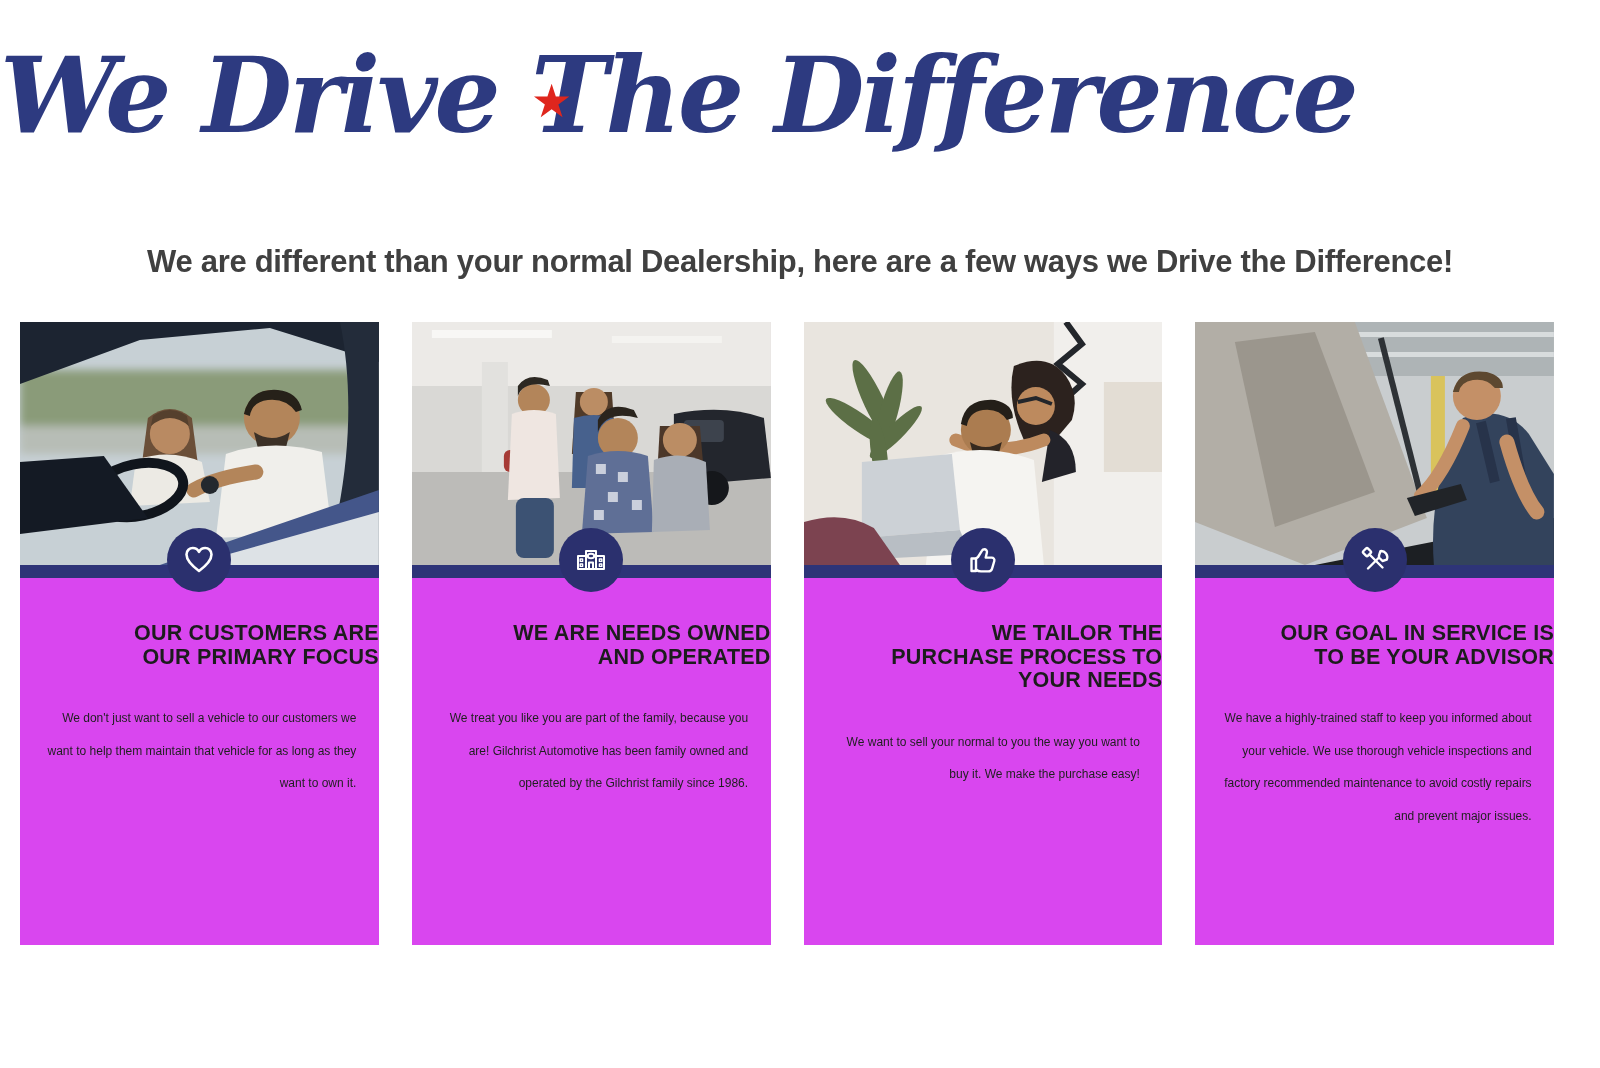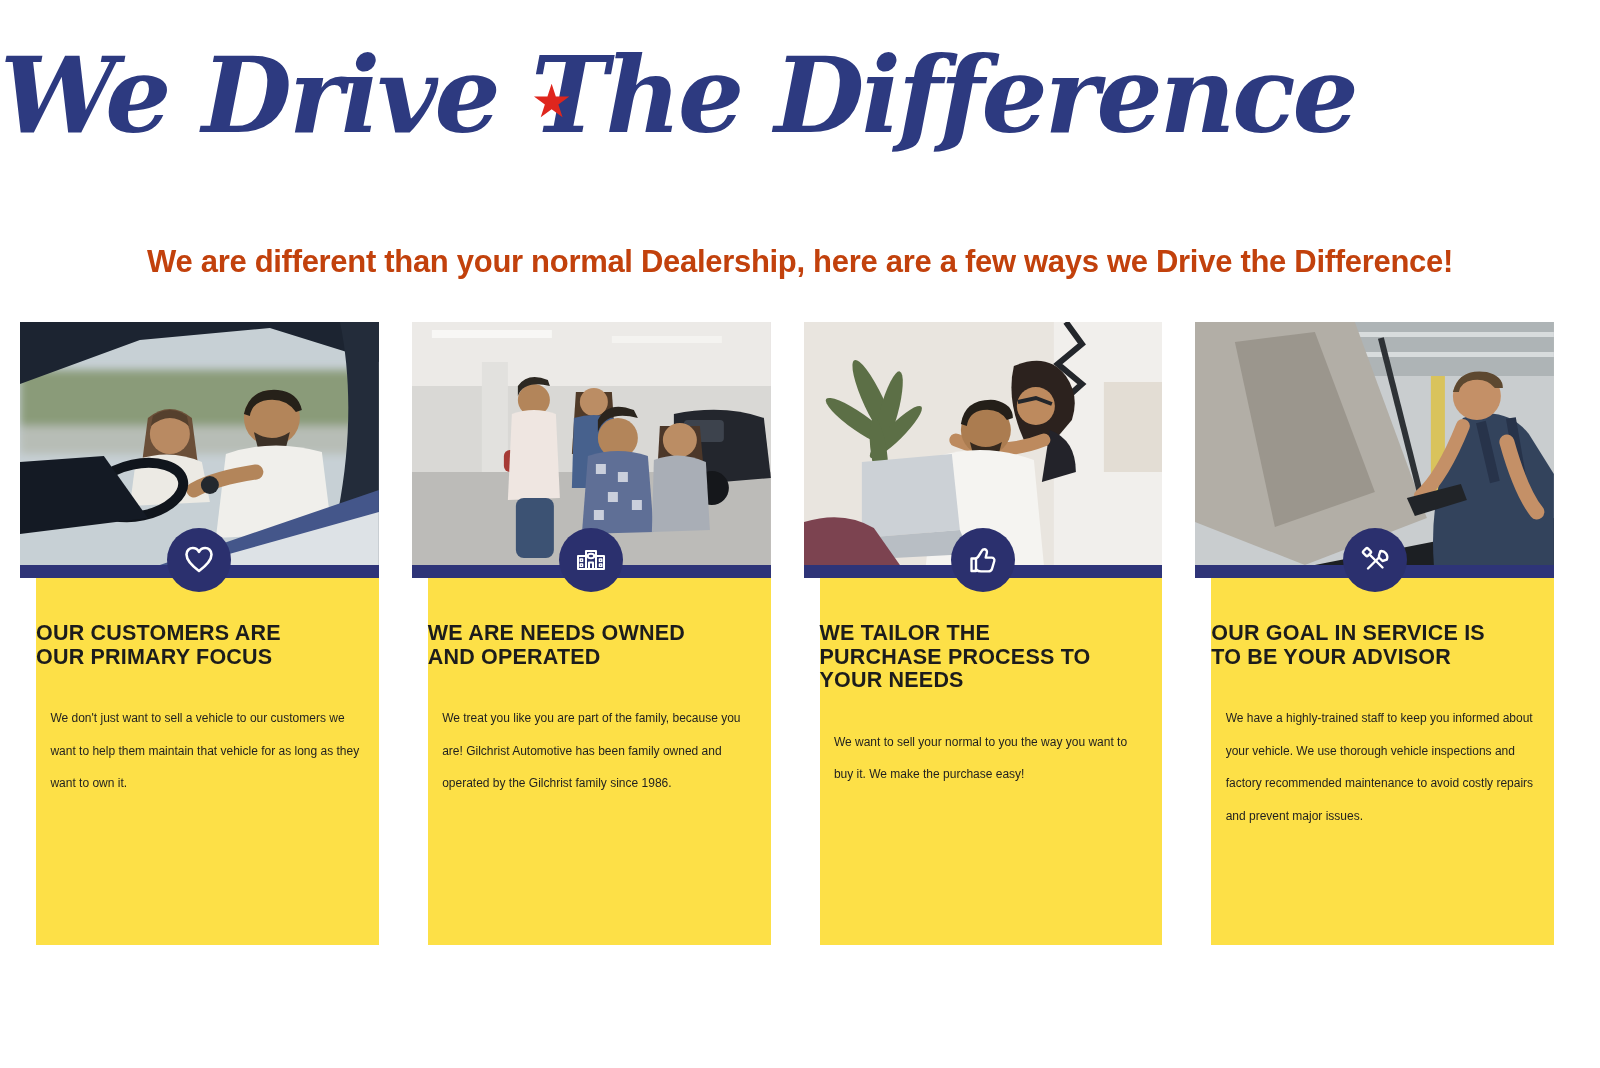--- a/index.html
+++ b/index.html
@@ -21,32 +21,32 @@
   .hero-star{
     position:absolute;left:531px;top:78px;
     font-size:46px;line-height:1;color:#df261d;
     font-style:normal;letter-spacing:0;
     font-family:"DejaVu Sans", sans-serif;
   }
   .hero-sub{
     position:absolute;top:244px;left:0;width:100%;
     text-align:center;
     font-size:31px;font-weight:600;letter-spacing:-0.3px;
-    color:#c2410c;
+    color:#404040;
   }
   
   .cards{
     position:absolute;top:322px;left:20px;width:1534px;
     display:flex;gap:33px;align-items:stretch;
   }
   .card{flex:1;position:relative;height:623px;background:#ffffff;}
   .photo{height:243px;overflow:hidden;background:#d5d5d3;}
   .photo svg{display:block;width:100%;height:100%;}
   .band{height:13px;background:#2e3478;}
-  .content{height:367px;background:#fde047;text-align:left;margin-left:16px;}
+  .content{height:367px;background:#d946ef;text-align:right;}
   .icon-circle{
     position:absolute;top:206px;left:50%;margin-left:-32px;
     width:64px;height:64px;border-radius:50%;
     background:#2b306e;z-index:2;
     display:flex;align-items:center;justify-content:center;
   }
   .icon-circle svg{width:34px;height:34px;}
   .card-title{
     padding-top:44px;
     font-size:21.5px;font-weight:700;line-height:23.5px;

